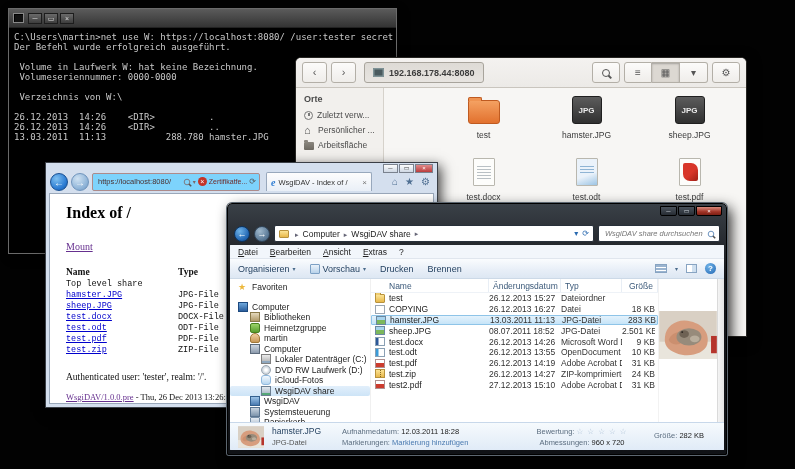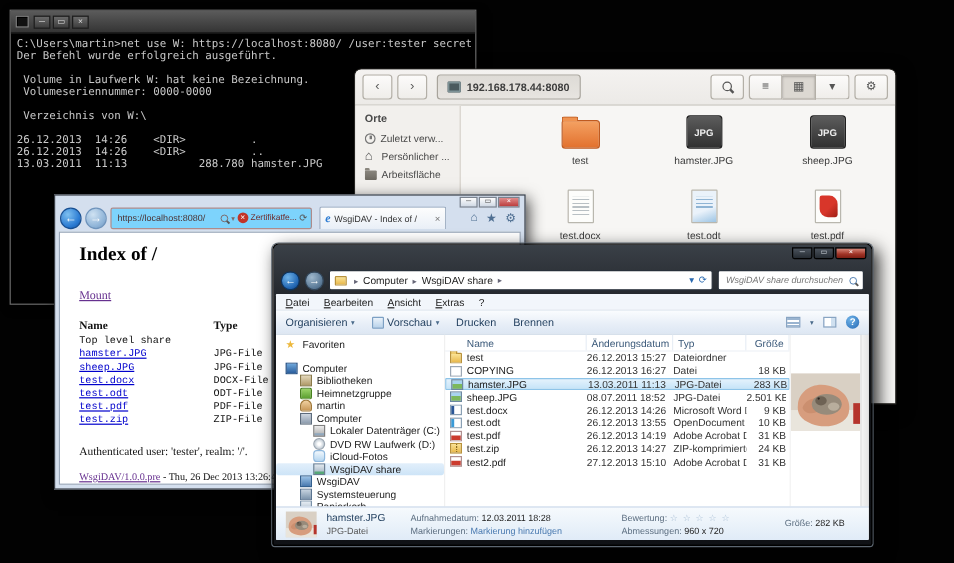--- a/index.html
+++ b/index.html
@@ -672,21 +672,21 @@
             <use href="#hamster-art"></use>
           </svg>
         <div class="d-col" style="width:62px;">
           <span class="d-l1 d-name">hamster.JPG</span>
           <span class="d-l2 d-type">JPG-Datei</span>
         </div>
         <div class="d-col" style="width:168px;">
           <span class="d-l1"><span class="d-label">Aufnahmedatum:</span> <span class="d-val">12.03.2011 18:28</span></span>
           <span class="d-l2"><span class="d-label">Markierungen:</span> <span class="d-tagval">Markierung hinzufügen</span></span>
         </div>
-        <div class="d-col" style="width:128px;">
+        <div class="d-col" style="width:128px;text-align:center;">
           <span class="d-l1"><span class="d-label">Bewertung:</span> <span class="d-stars">☆ ☆ ☆ ☆ ☆</span></span>
           <span class="d-l2"><span class="d-label">Abmessungen:</span> <span class="d-val">960 x 720</span></span>
         </div>
         <div class="d-col">
           <span class="d-l1"><span class="d-label">Größe:</span> <span class="d-val">282 KB</span></span>
           <span class="d-l2"></span>
         </div>
       </div>
     </div>
   </div>

